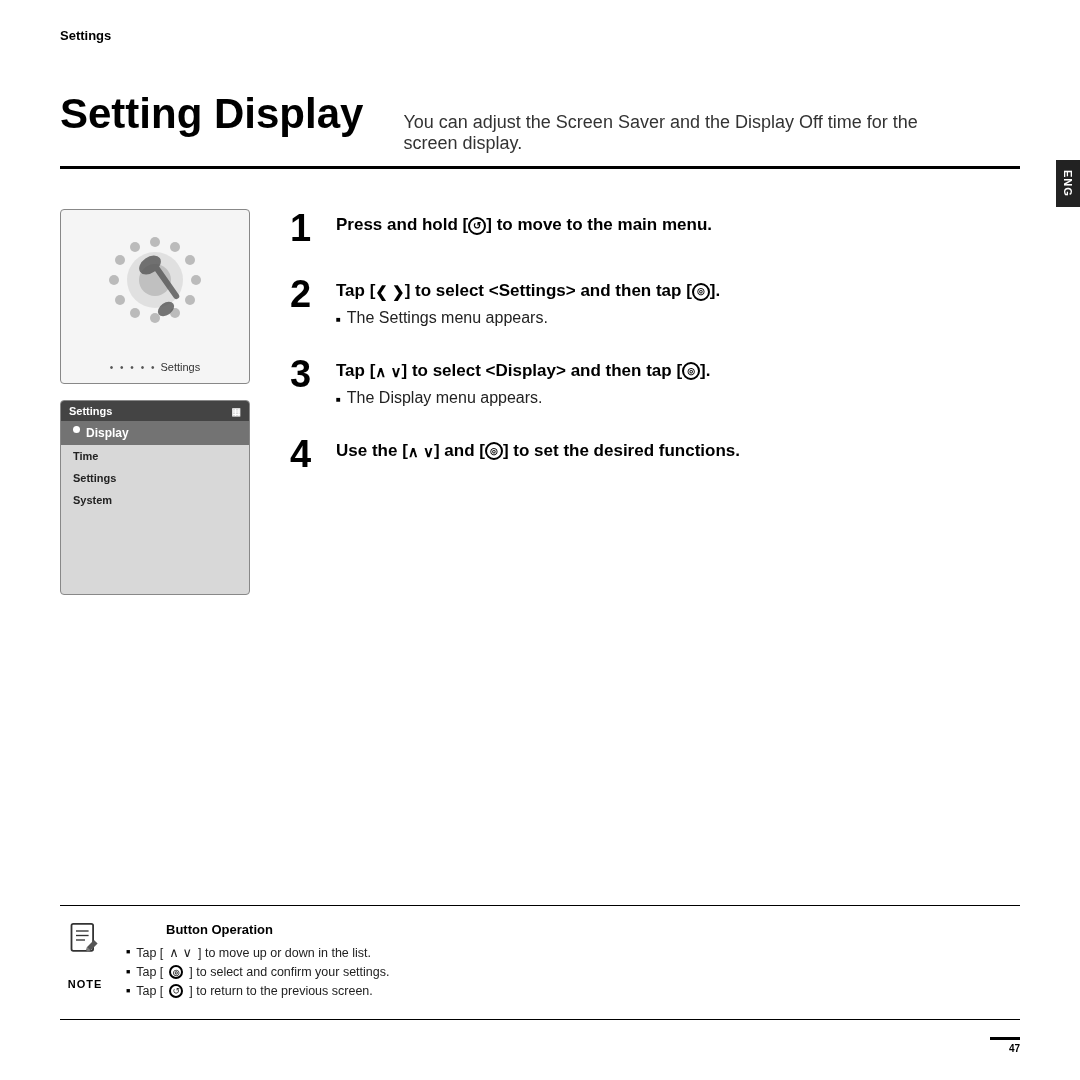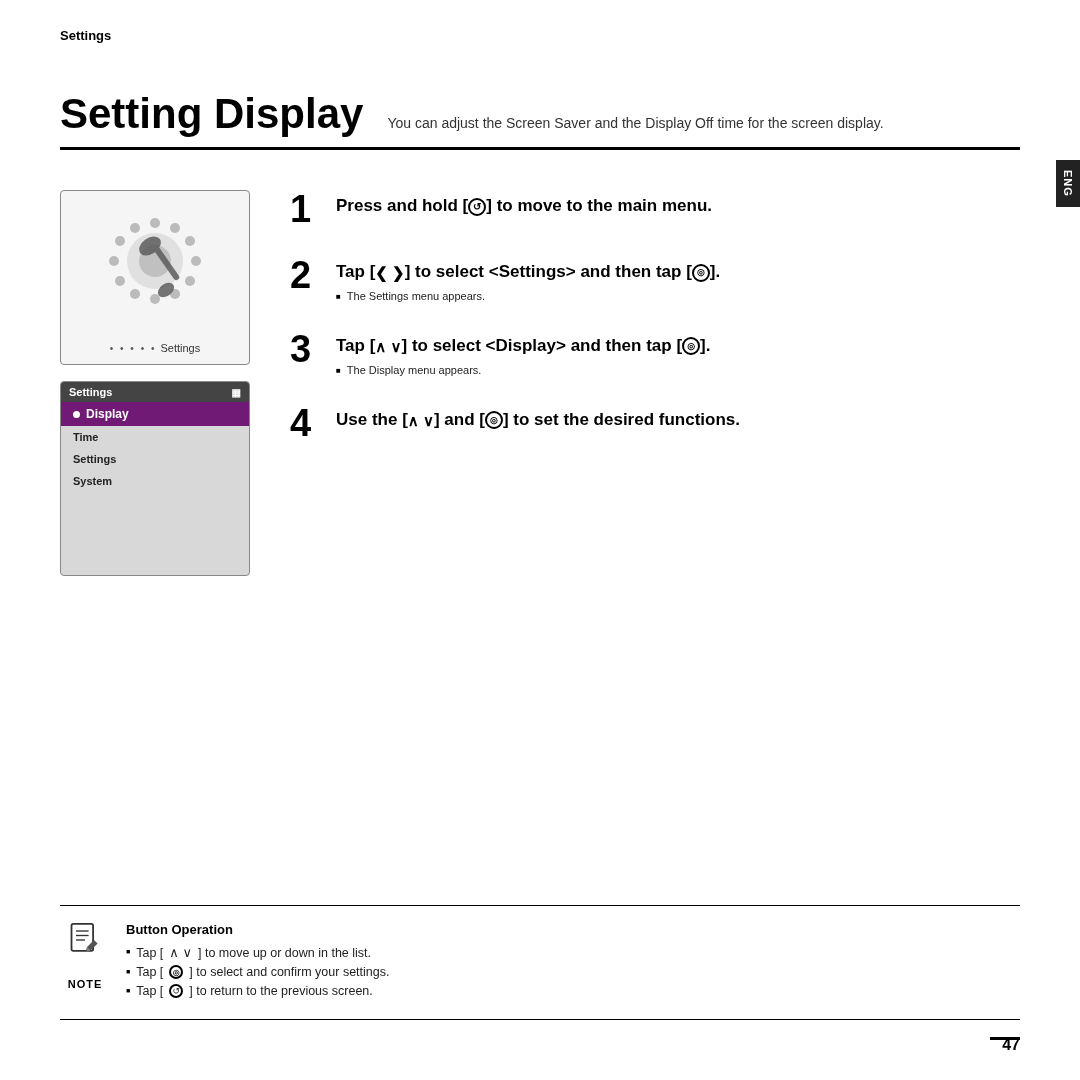--- a/index.html
+++ b/index.html
@@ -30,23 +30,24 @@
       gap: 24px;
     }
     .header-title {
       font-size: 42px;
       font-weight: bold;
       color: #000;
       line-height: 1;
       margin-top: 48px;
     }
     .header-subtitle {
-      font-size: 14px;
+      font-size: 18px;
       color: #333;
       max-width: 560px;
+      margin-left: 16px;
     }
 
     
     .header-divider {
       height: 3px;
       background: #000;
       margin: 12px 60px 0 60px;
     }
 
     
@@ -134,25 +135,25 @@
     .menu-bar-icon {
       font-size: 10px;
     }
     .menu-item {
       padding: 5px 12px;
       font-size: 12px;
       color: #111;
       font-weight: normal;
     }
     .menu-item.active {
-      background: #701a75;
+      background: #737373;
       color: #fff;
       font-weight: bold;
       display: flex;
-      align-items: center;
+      align-items: flex-start;
       gap: 6px;
     }
     .menu-dot {
       width: 7px;
       height: 7px;
       border-radius: 50%;
       background: #fff;
       display: inline-block;
     }
     .menu-item.sub {
@@ -185,21 +186,21 @@
       flex: 1;
       padding-top: 4px;
     }
     .step-text {
       font-size: 17px;
       font-weight: bold;
       color: #000;
       line-height: 1.4;
     }
     .step-note {
-      font-size: 11px;
+      font-size: 16px;
       color: #222;
       margin-top: 6px;
       display: flex;
       align-items: baseline;
       gap: 6px;
     }
     .step-note::before {
       content: '■';
       font-size: 8px;
       color: #000;
@@ -241,20 +242,21 @@
       letter-spacing: 1px;
     }
     .note-content {
       flex: 1;
     }
     .note-title {
       font-size: 13px;
       font-weight: bold;
       color: #000;
       margin-bottom: 8px;
+      margin-left: 40px;
     }
     .note-item {
       font-size: 12.5px;
       color: #222;
       margin-bottom: 5px;
       display: flex;
       align-items: center;
       gap: 6px;
     }
     .note-item::before {
@@ -264,21 +266,21 @@
       flex-shrink: 0;
       position: relative;
       top: -1px;
     }
 
     
     .page-number {
       position: absolute;
       bottom: 26px;
       right: 60px;
-      font-size: 16px;
+      font-size: 10px;
       font-weight: bold;
       color: #000;
     }
     .page-number-line {
       position: absolute;
       bottom: 40px;
       right: 60px;
       width: 30px;
       height: 3px;
       background: #000;

